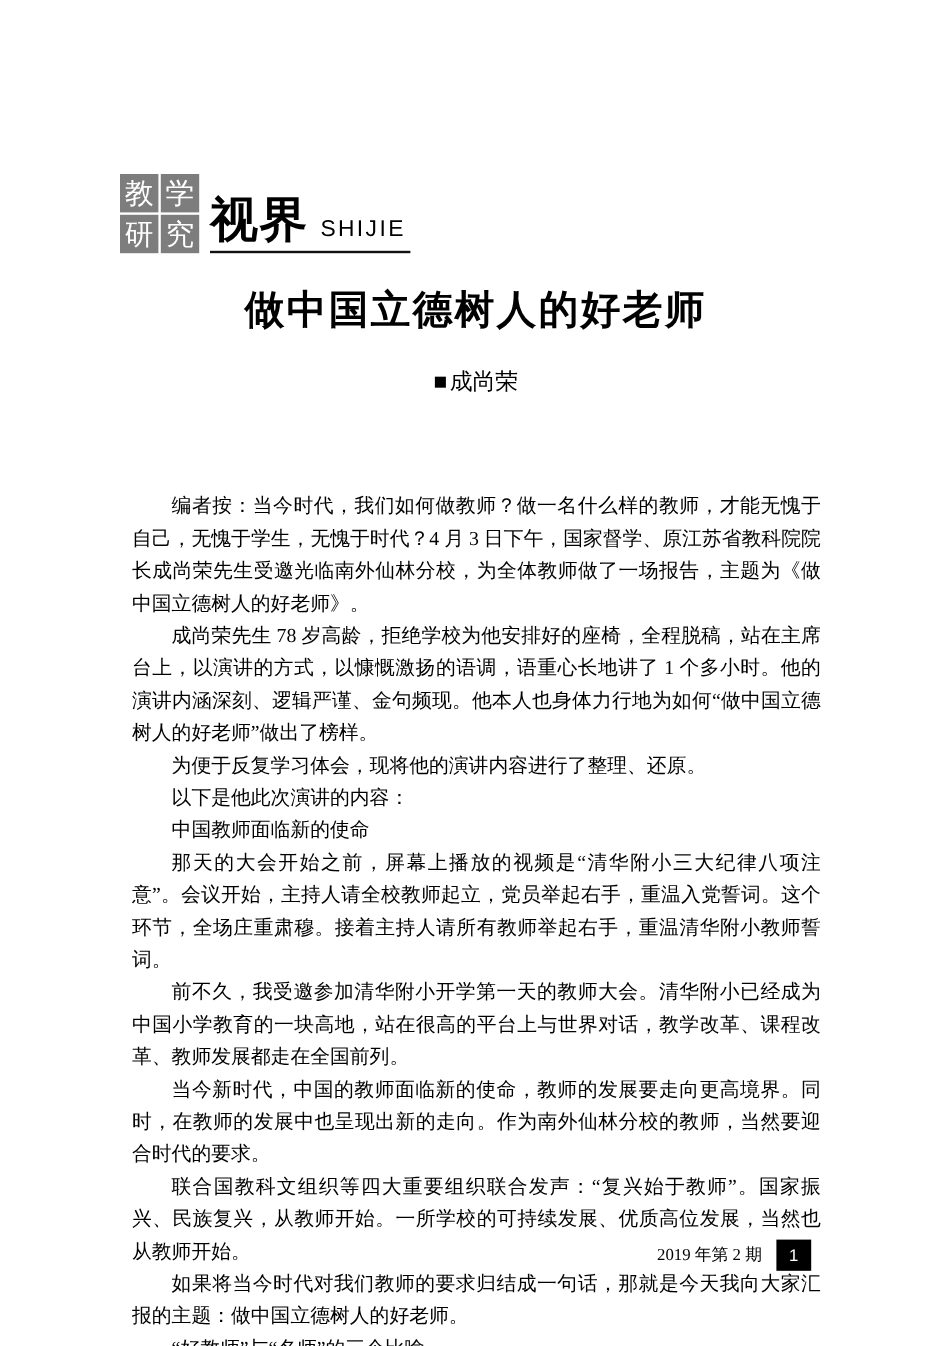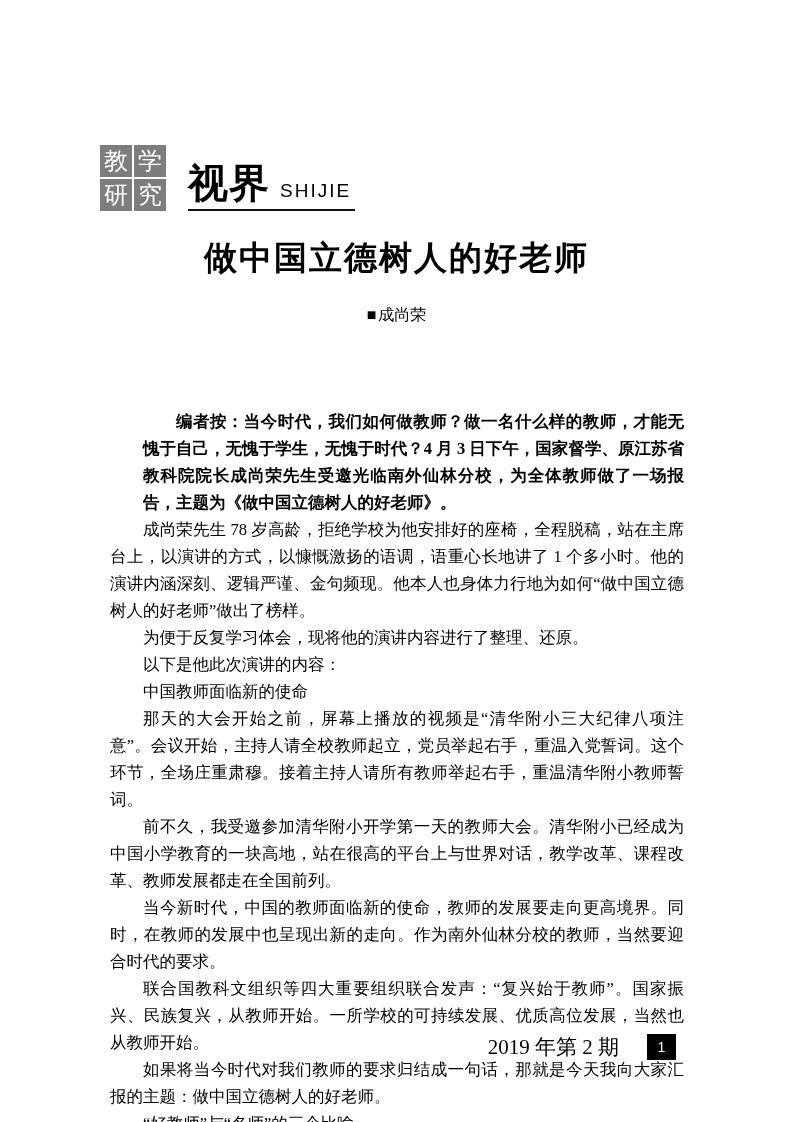--- a/index.html
+++ b/index.html
@@ -37,21 +37,21 @@
   .logo-cell {
     background: #7d7d7d;
     color: #ffffff;
     display: flex;
     align-items: center;
     justify-content: center;
     font-size: 24px;
     font-family: "Liberation Serif", "DejaVu Serif", serif;
   }
   .masthead {
-    margin-left: 22px;
+    margin-left: 9px;
     display: flex;
     align-items: baseline;
     border-bottom: 2px solid #111111;
     padding: 0 4px 3px 0;
     text-align: right;
   }
   .masthead-cn {
     font-size: 40px;
     line-height: 44px;
     font-weight: 700;
@@ -75,21 +75,21 @@
     font-size: 33px;
     font-weight: 700;
     letter-spacing: 2px;
   }
   .article-author {
     position: absolute;
     left: 0;
     top: 305px;
     width: 100%;
     text-align: center;
-    font-size: 16px;
+    font-size: 19px;
     font-family: "Liberation Sans", "DejaVu Sans", sans-serif;
   }
   .article-author .marker {
     margin-right: 2px;
   }
 
   
   .article-body {
     position: absolute;
     left: 110px;
@@ -97,40 +97,39 @@
     width: 574px;
     font-size: 16.5px;
     line-height: 27px;
     text-align: justify;
   }
   .article-body p {
     margin: 0;
     text-indent: 2em;
   }
   .article-body p.editor-note {
-    font-weight: 700;
-    margin-left: 33px;
+    font-weight: 400;
   }
   .article-body p.heading {
     font-weight: 400;
   }
 
   
   .page-footer {
     position: absolute;
     left: 110px;
     top: 1033px;
     width: 566px;
     display: flex;
     justify-content: flex-end;
     align-items: center;
   }
   .issue-label {
-    font-size: 21px;
-    margin-right: 28px;
+    font-size: 14px;
+    margin-right: 12px;
   }
   .page-number-box {
     width: 29px;
     height: 26px;
     background: #000000;
     color: #ffffff;
     display: flex;
     align-items: center;
     justify-content: center;
     font-size: 14px;

